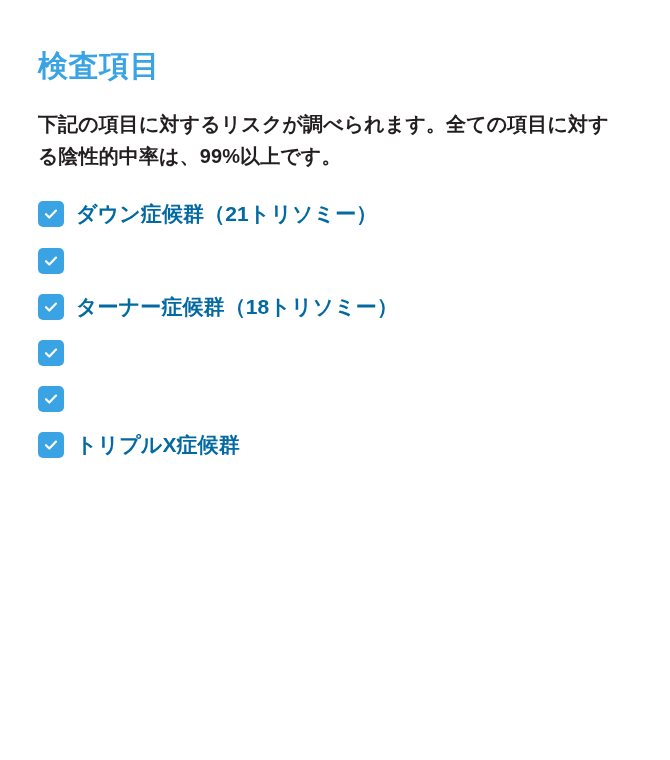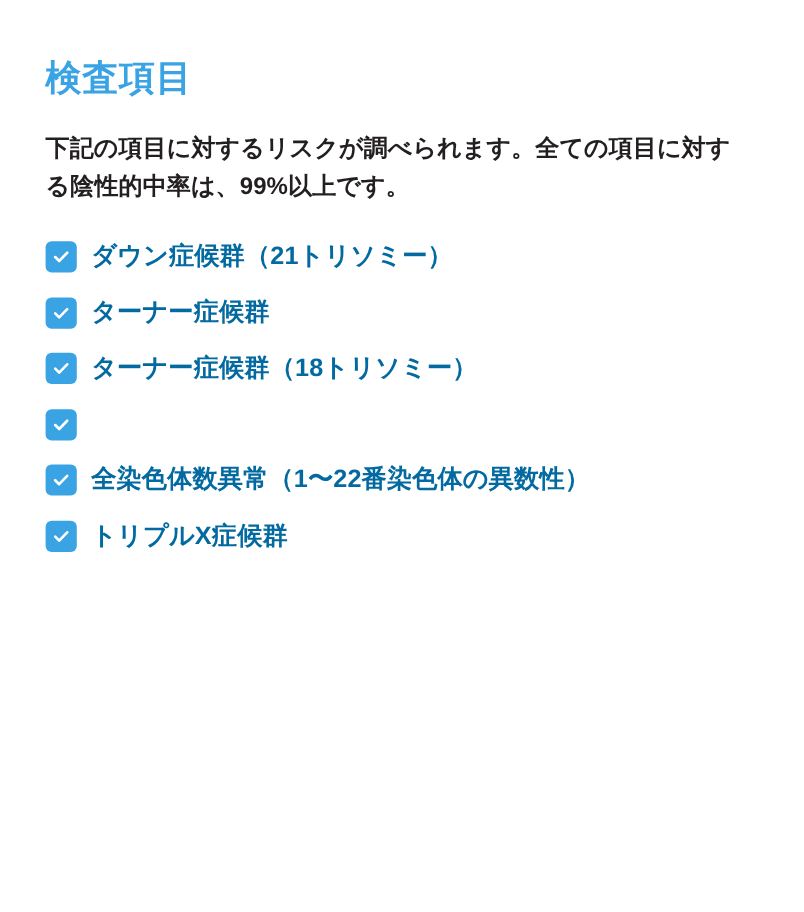--- a/index.html
+++ b/index.html
@@ -97,21 +97,20 @@
         </svg>
       </span>
       <span class="check-label">ダウン症候群（21トリソミー）</span>
     </li>
     <li class="check-item">
       <span class="checkbox">
         <svg width="16" height="16" viewBox="0 0 16 16" aria-hidden="true">
           <path d="M3 8.2 L6.3 11.5 L13 4.6" fill="none" stroke="#ffffff" stroke-width="2.2" stroke-linecap="round" stroke-linejoin="round"></path>
         </svg>
       </span>
-      <span class="check-label">ターナー症候群</span>
     </li>
     <li class="check-item">
       <span class="checkbox">
         <svg width="16" height="16" viewBox="0 0 16 16" aria-hidden="true">
           <path d="M3 8.2 L6.3 11.5 L13 4.6" fill="none" stroke="#ffffff" stroke-width="2.2" stroke-linecap="round" stroke-linejoin="round"></path>
         </svg>
       </span>
       <span class="check-label">ターナー症候群（18トリソミー）</span>
     </li>
     <li class="check-item">
@@ -120,21 +119,20 @@
           <path d="M3 8.2 L6.3 11.5 L13 4.6" fill="none" stroke="#ffffff" stroke-width="2.2" stroke-linecap="round" stroke-linejoin="round"></path>
         </svg>
       </span>
     </li>
     <li class="check-item">
       <span class="checkbox">
         <svg width="16" height="16" viewBox="0 0 16 16" aria-hidden="true">
           <path d="M3 8.2 L6.3 11.5 L13 4.6" fill="none" stroke="#ffffff" stroke-width="2.2" stroke-linecap="round" stroke-linejoin="round"></path>
         </svg>
       </span>
-      <span class="check-label">全染色体数異常（1〜22番染色体の異数性）</span>
     </li>
     <li class="check-item">
       <span class="checkbox">
         <svg width="16" height="16" viewBox="0 0 16 16" aria-hidden="true">
           <path d="M3 8.2 L6.3 11.5 L13 4.6" fill="none" stroke="#ffffff" stroke-width="2.2" stroke-linecap="round" stroke-linejoin="round"></path>
         </svg>
       </span>
       <span class="check-label">トリプルX症候群</span>
     </li>
   </ul>

